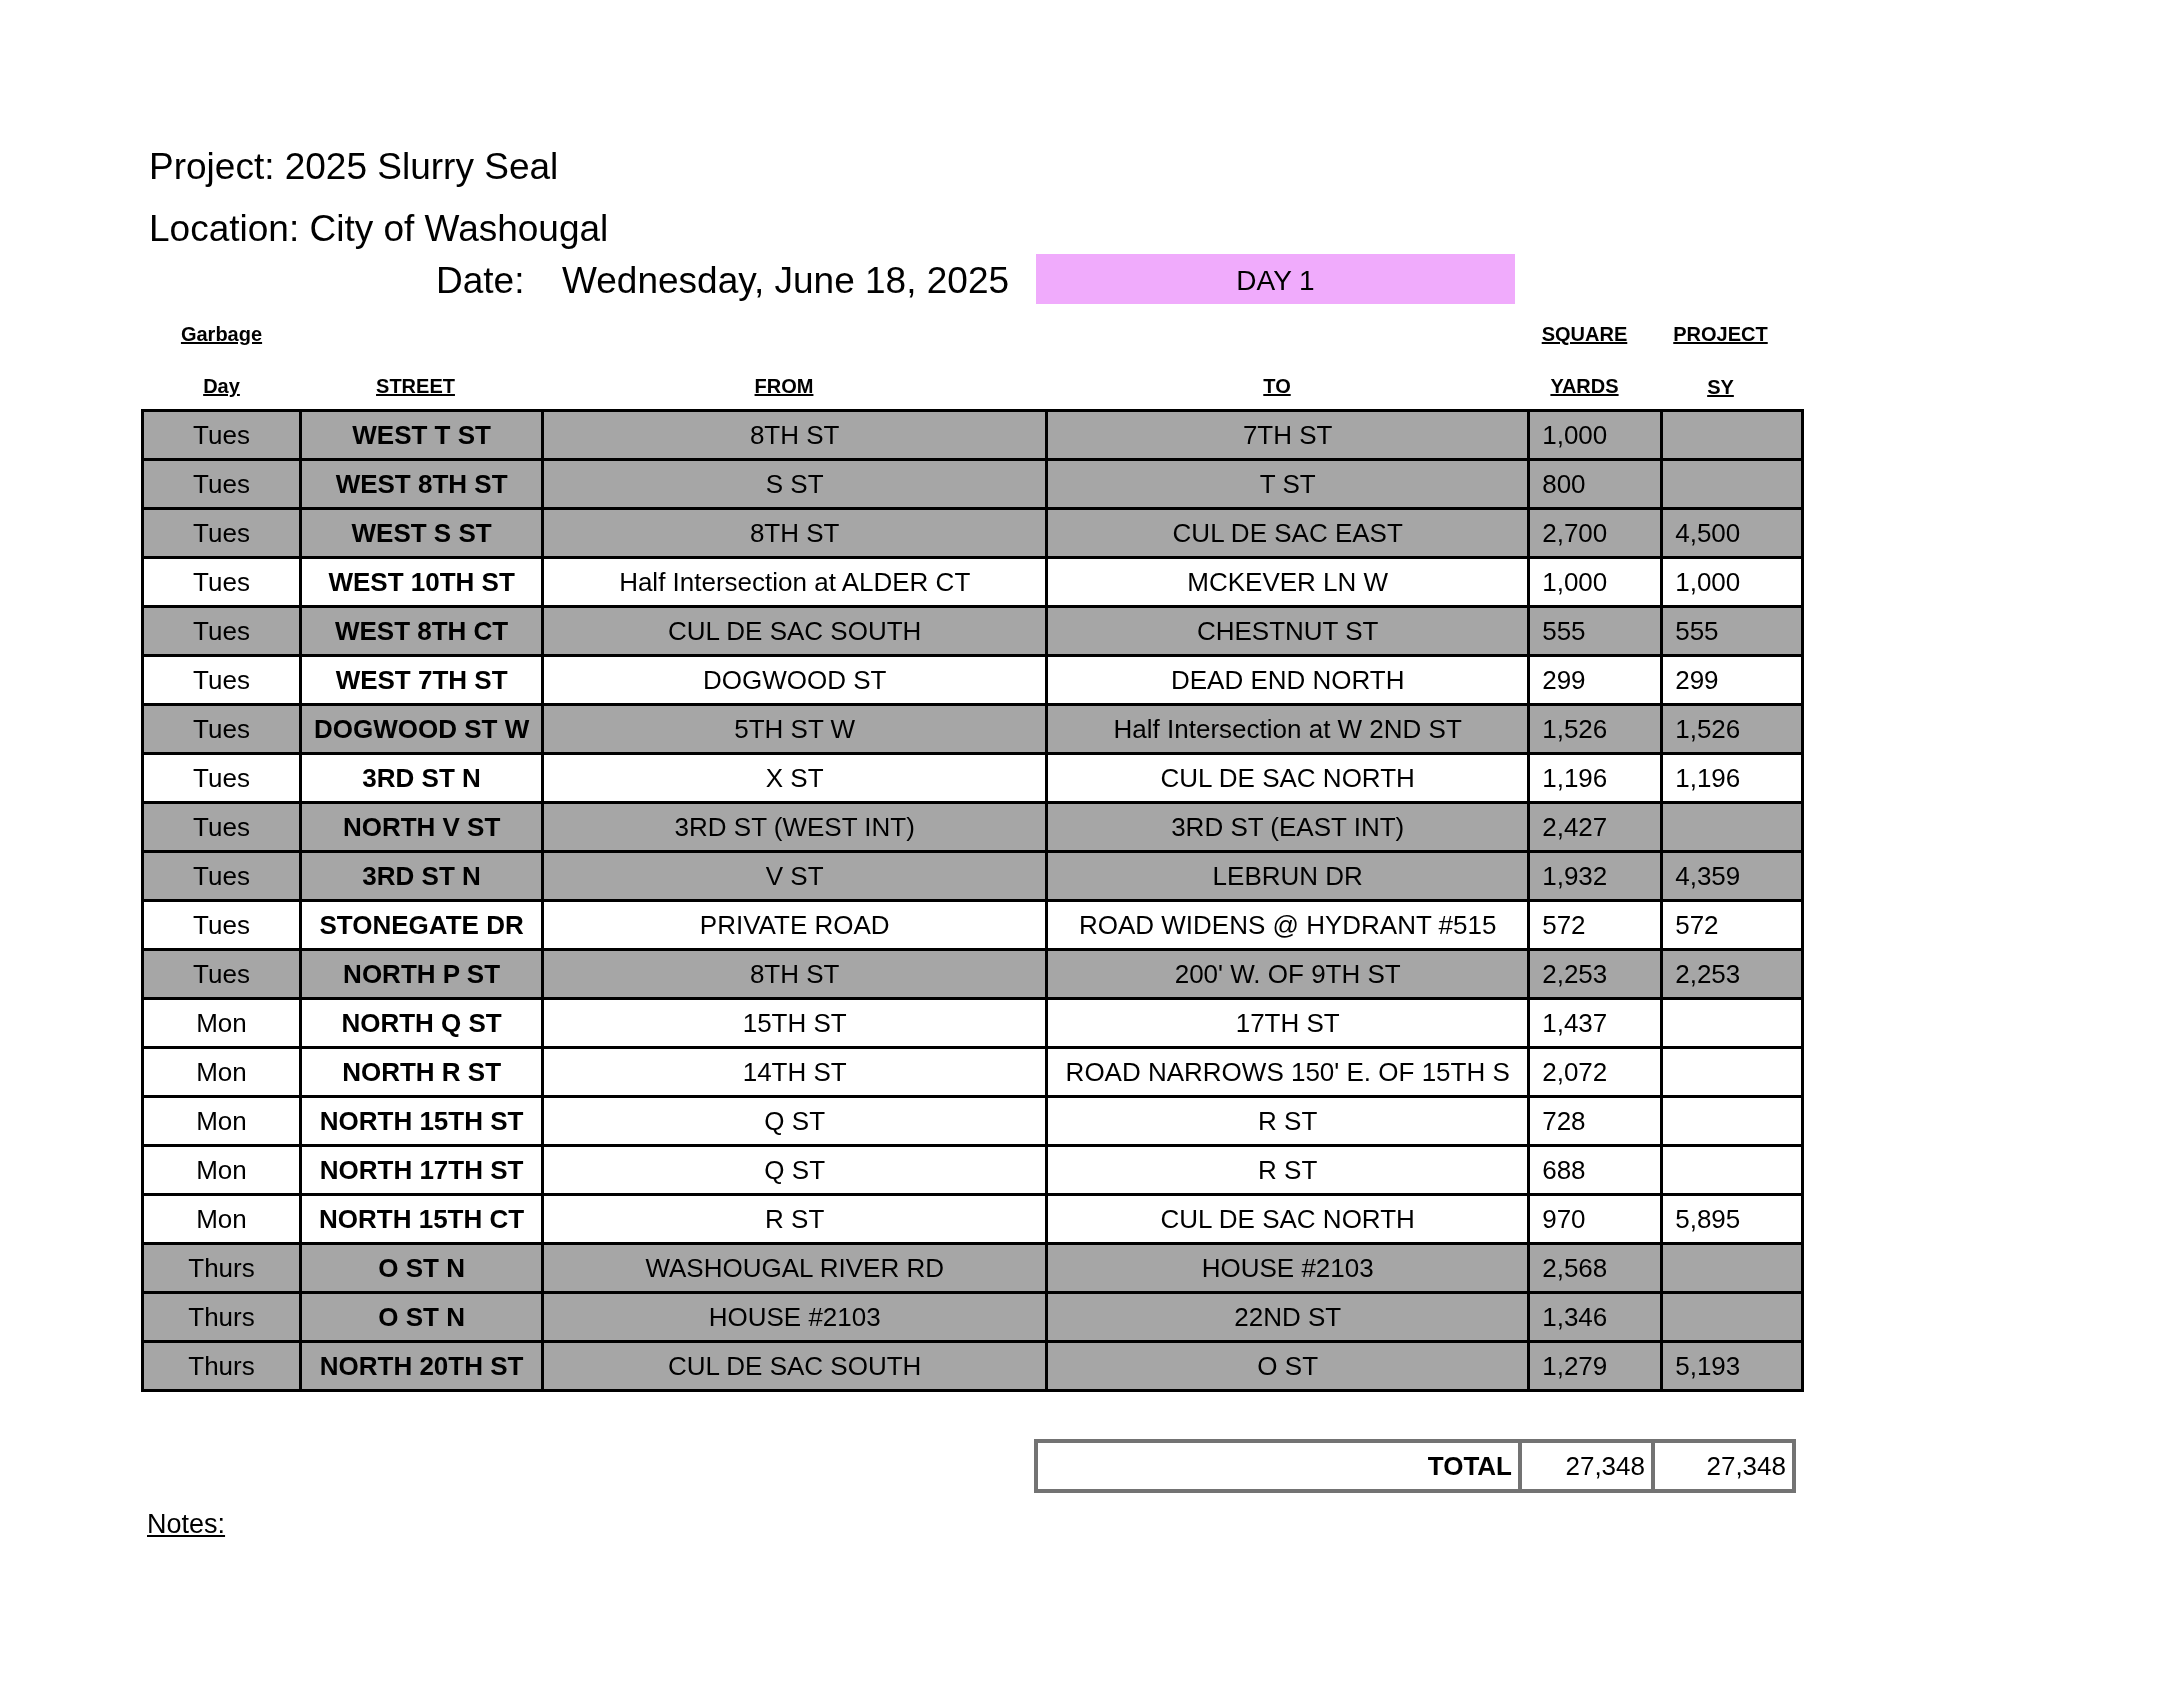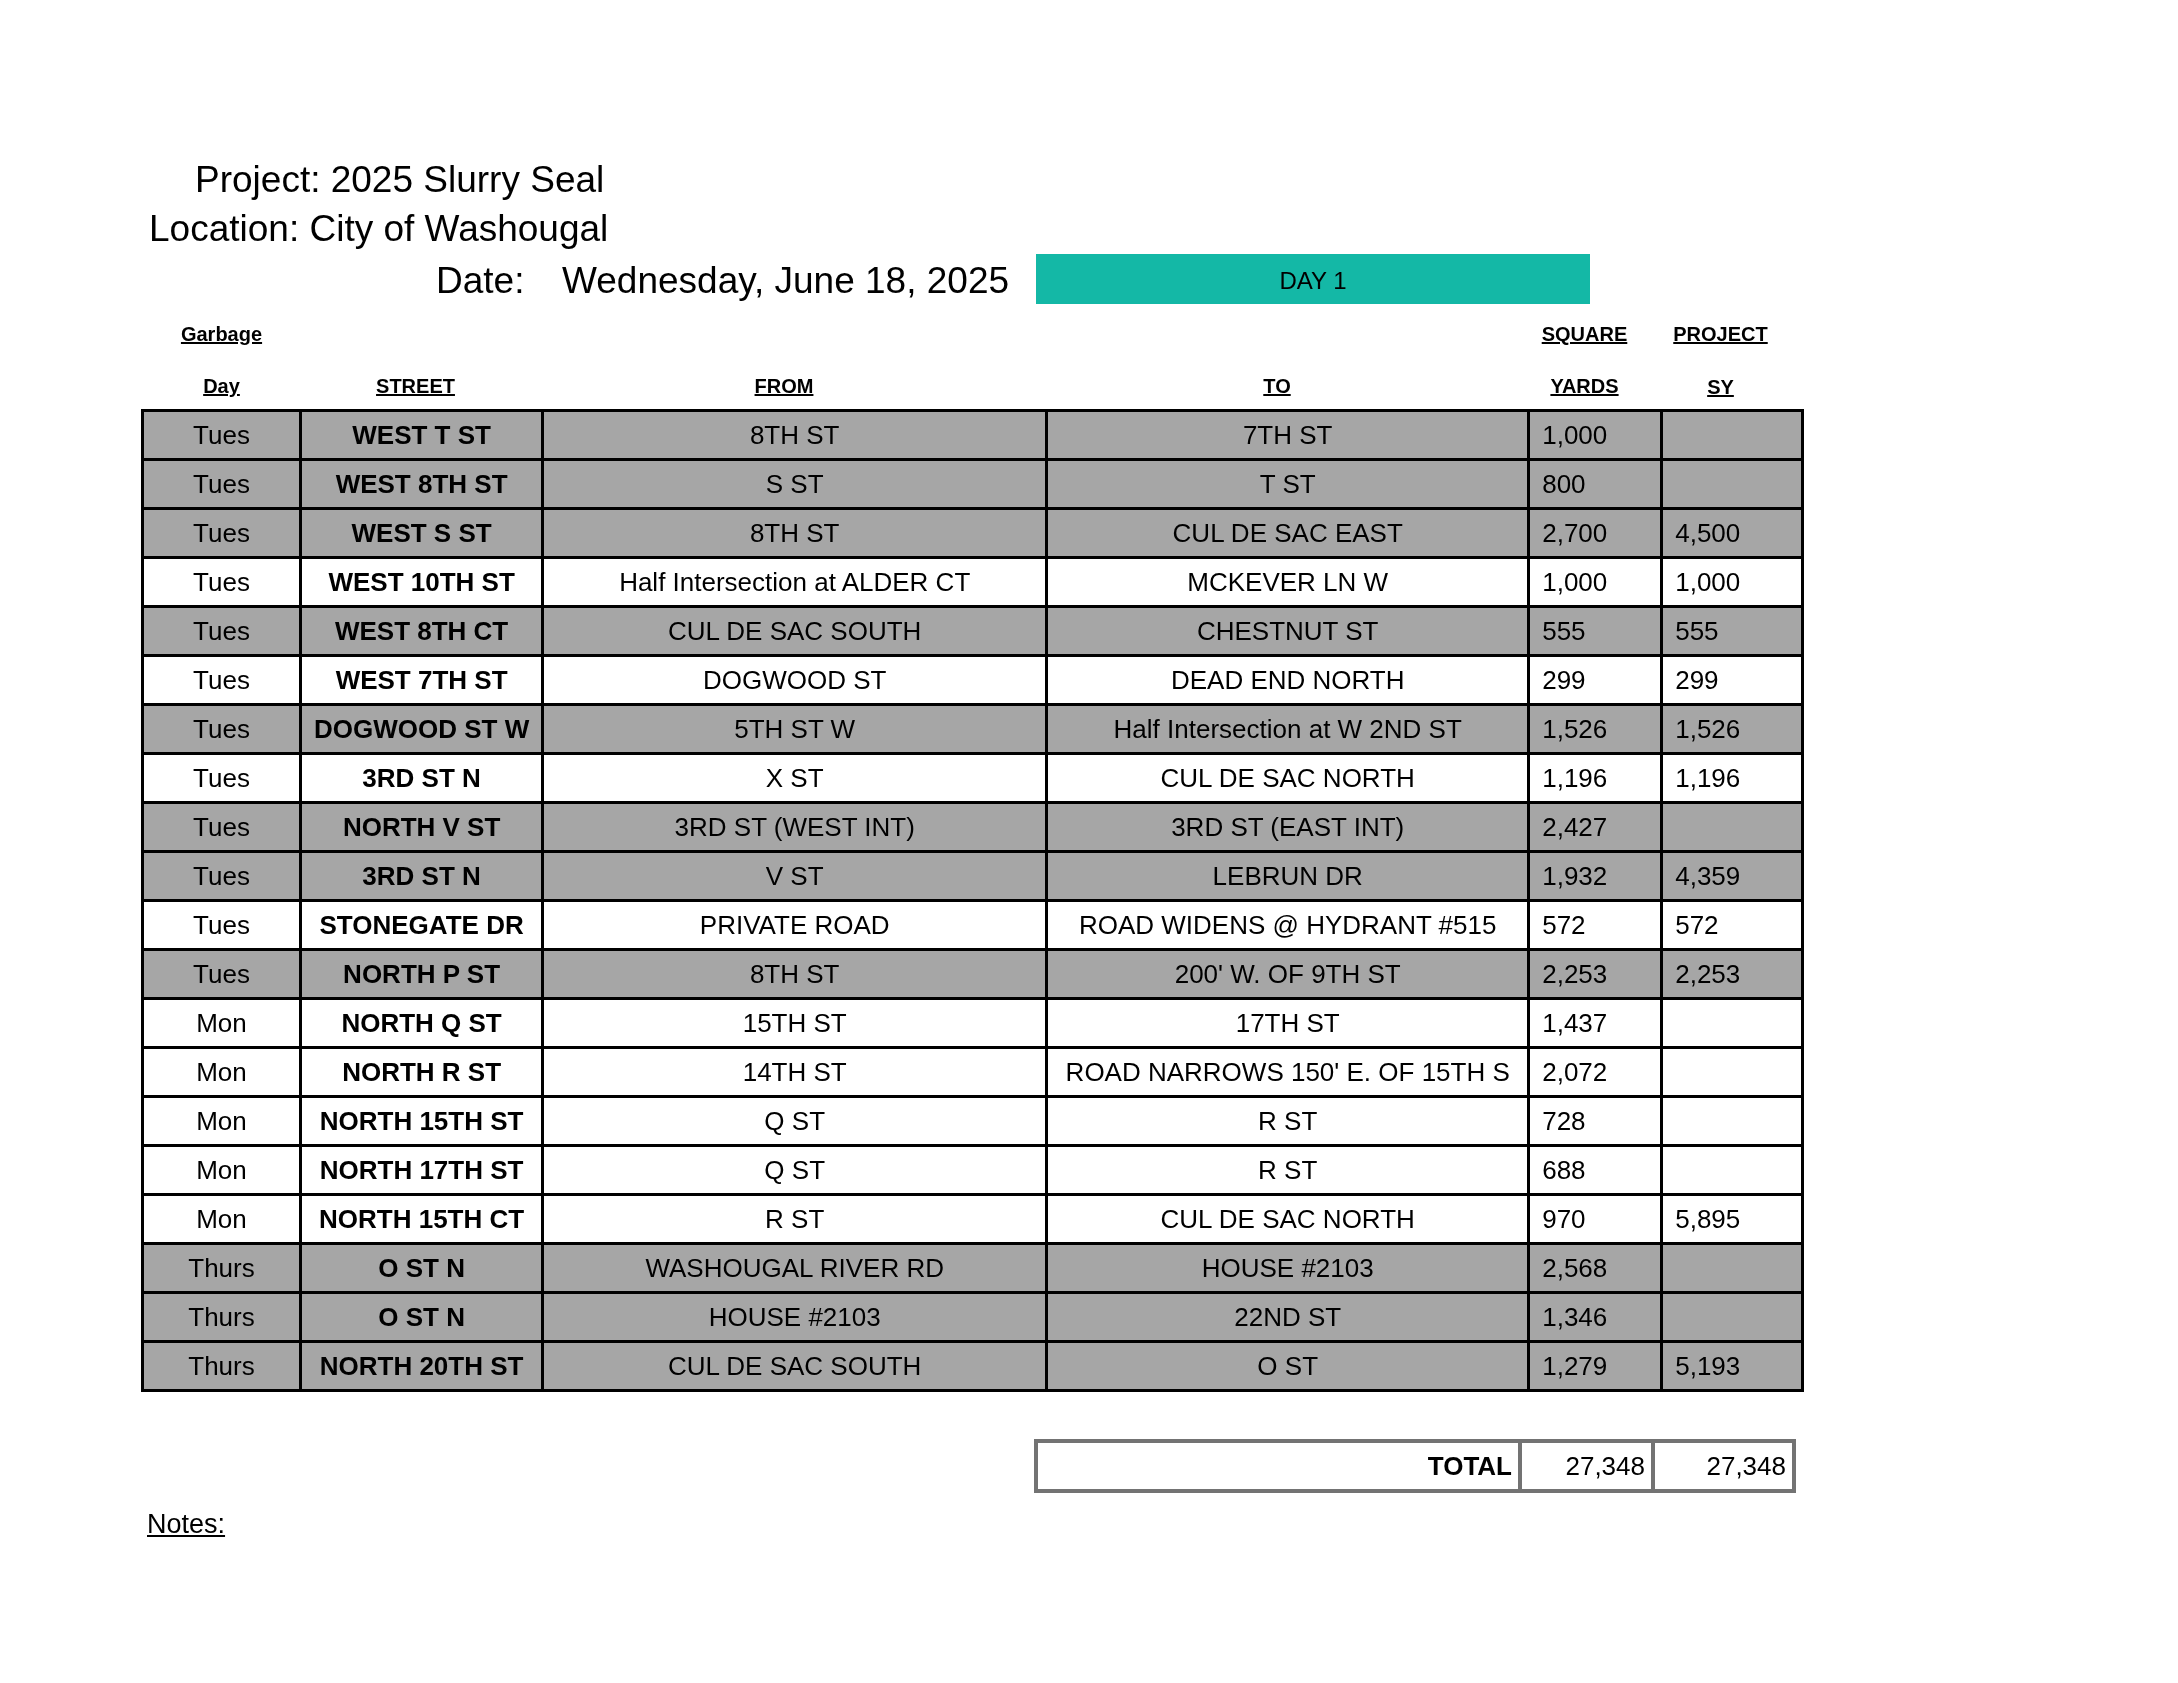--- a/index.html
+++ b/index.html
@@ -1,39 +1,39 @@
 <!DOCTYPE html>
 <html><head>
 <meta charset="utf-8">
 <style>
   html, body { margin:0; padding:0; background:#fff; }
   body { width:2178px; height:1683px; position:relative; overflow:hidden;
          font-family:"Liberation Sans", "DejaVu Sans", sans-serif; color:#000; }
   .abs { position:absolute; }
   .hdr-line { font-size:37px; white-space:nowrap; }
-  .day-badge { position:absolute; left:1036px; top:254px; width:554px; height:50px;
-               background:#14b8a6; font-size:24px; text-align:center; line-height:53px; }
+  .day-badge { position:absolute; left:1036px; top:254px; width:479px; height:50px;
+               background:#f0abfc; font-size:28px; text-align:center; line-height:53px; }
   .colhdr { position:absolute; font-weight:bold; text-decoration:underline; font-size:20px;
             text-align:center; white-space:nowrap; }
   table.grid { position:absolute; left:141px; top:409px; border-collapse:collapse;
                table-layout:fixed; }
   table.grid td { border:3px solid #000; height:46px; padding:0 12px; font-size:26px;
                   white-space:nowrap; overflow:hidden; text-align:center; }
   table.grid tr.gray td { background:#a6a6a6; }
   table.grid td.street { font-weight:bold; }
   table.grid td.num { text-align:left;margin-top:9px; }
   table.total { position:absolute; left:1034px; top:1439px; border-collapse:collapse; table-layout:fixed; }
   table.total td { border:4px solid #737373; height:46px; padding:0 6px 0 12px; font-size:26px; text-align:right; }
   table.total td.lbl { font-weight:bold; }
   .notes { position:absolute; left:147px; top:1509px; font-size:27px; font-weight:normal; text-decoration:underline; }
 </style>
 </head>
 <body>
 
-<div class="abs hdr-line" style="left:149px;top:159px;margin-left:46px;">Project: 2025 Slurry Seal</div>
+<div class="abs hdr-line" style="left:149px;top:146px;">Project: 2025 Slurry Seal</div>
 <div class="abs hdr-line" style="left:149px;top:208px;">Location: City of Washougal</div>
 <div class="abs hdr-line" style="left:436px;top:260px;">Date:</div>
 <div class="abs hdr-line" style="left:562px;top:260px;">Wednesday, June 18, 2025</div>
 <div class="day-badge">DAY 1</div>
 
 <div class="colhdr" style="left:141px;top:323px;width:161px;">Garbage</div>
 <div class="colhdr" style="left:141px;top:375px;width:161px;">Day</div>
 <div class="colhdr" style="left:299px;top:375px;width:233px;">STREET</div>
 <div class="colhdr" style="left:532px;top:375px;width:504px;">FROM</div>
 <div class="colhdr" style="left:1036px;top:375px;width:482px;">TO</div>

